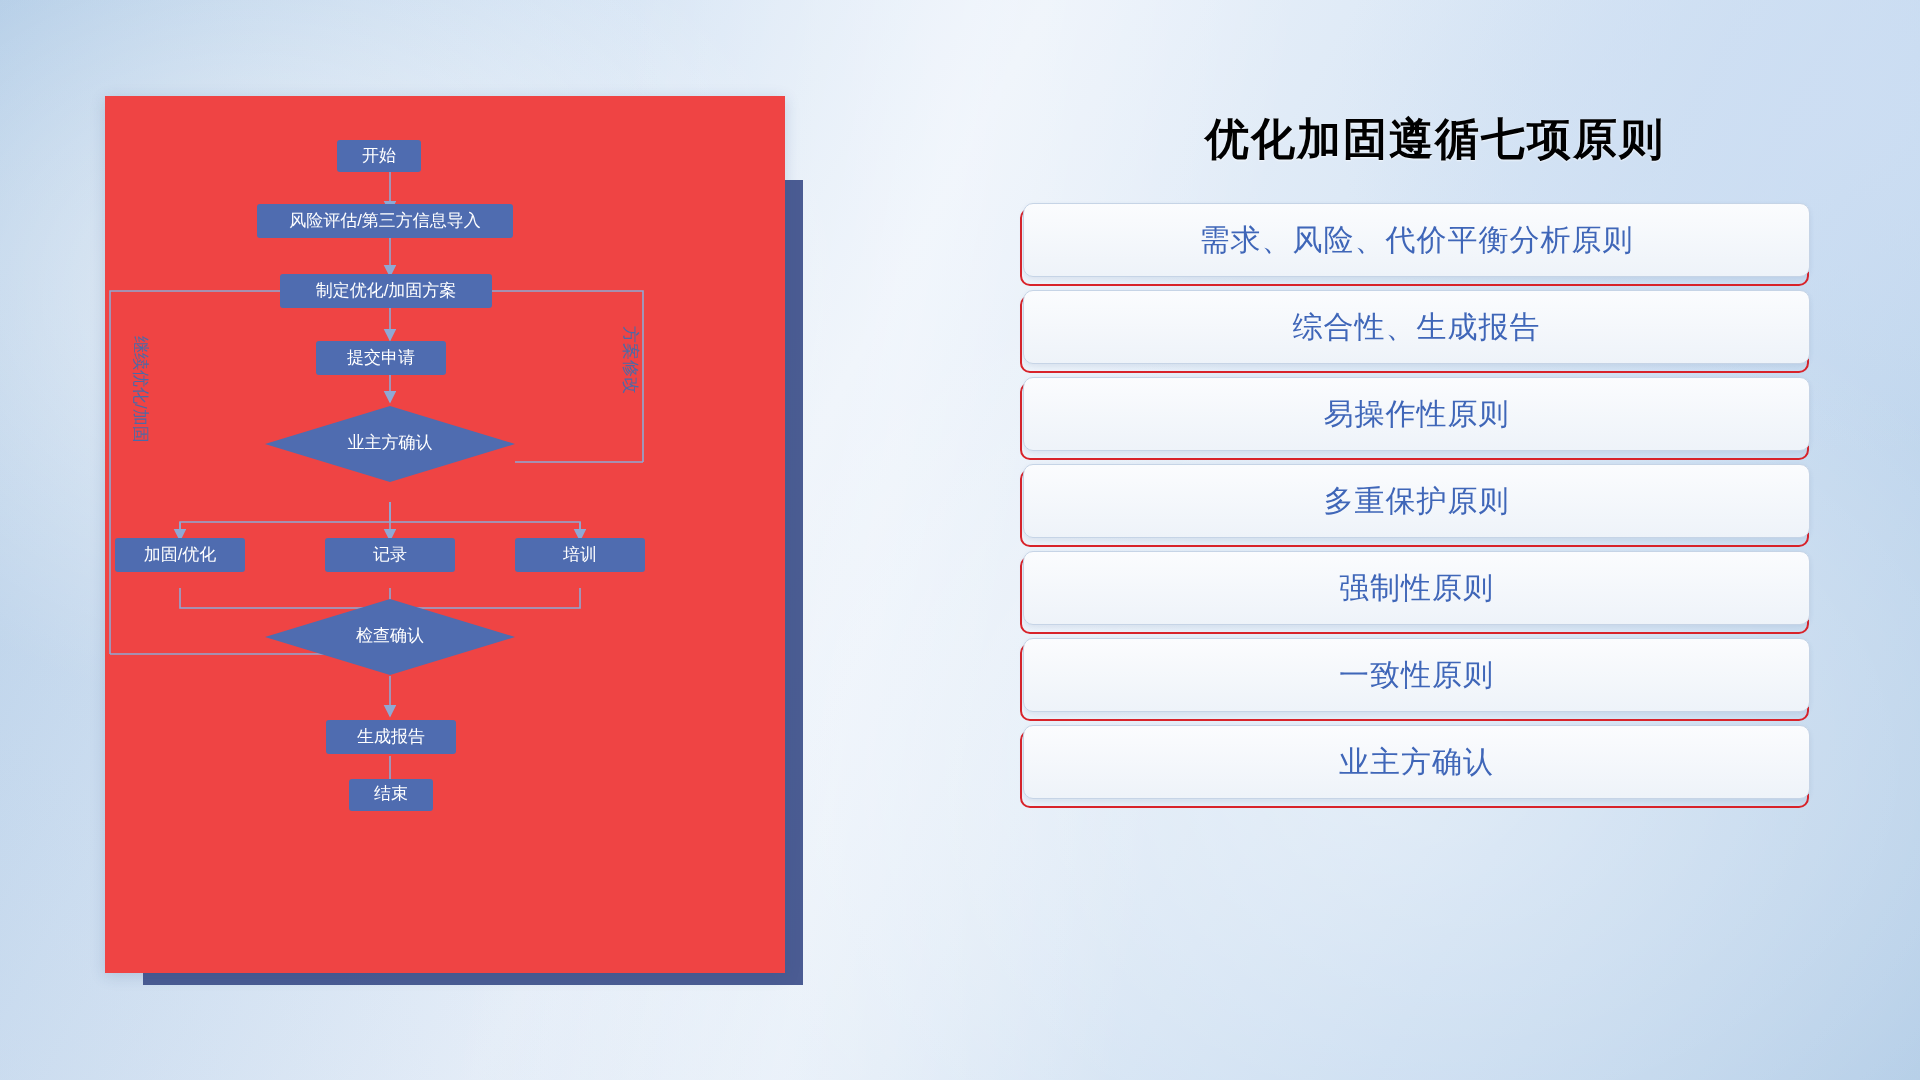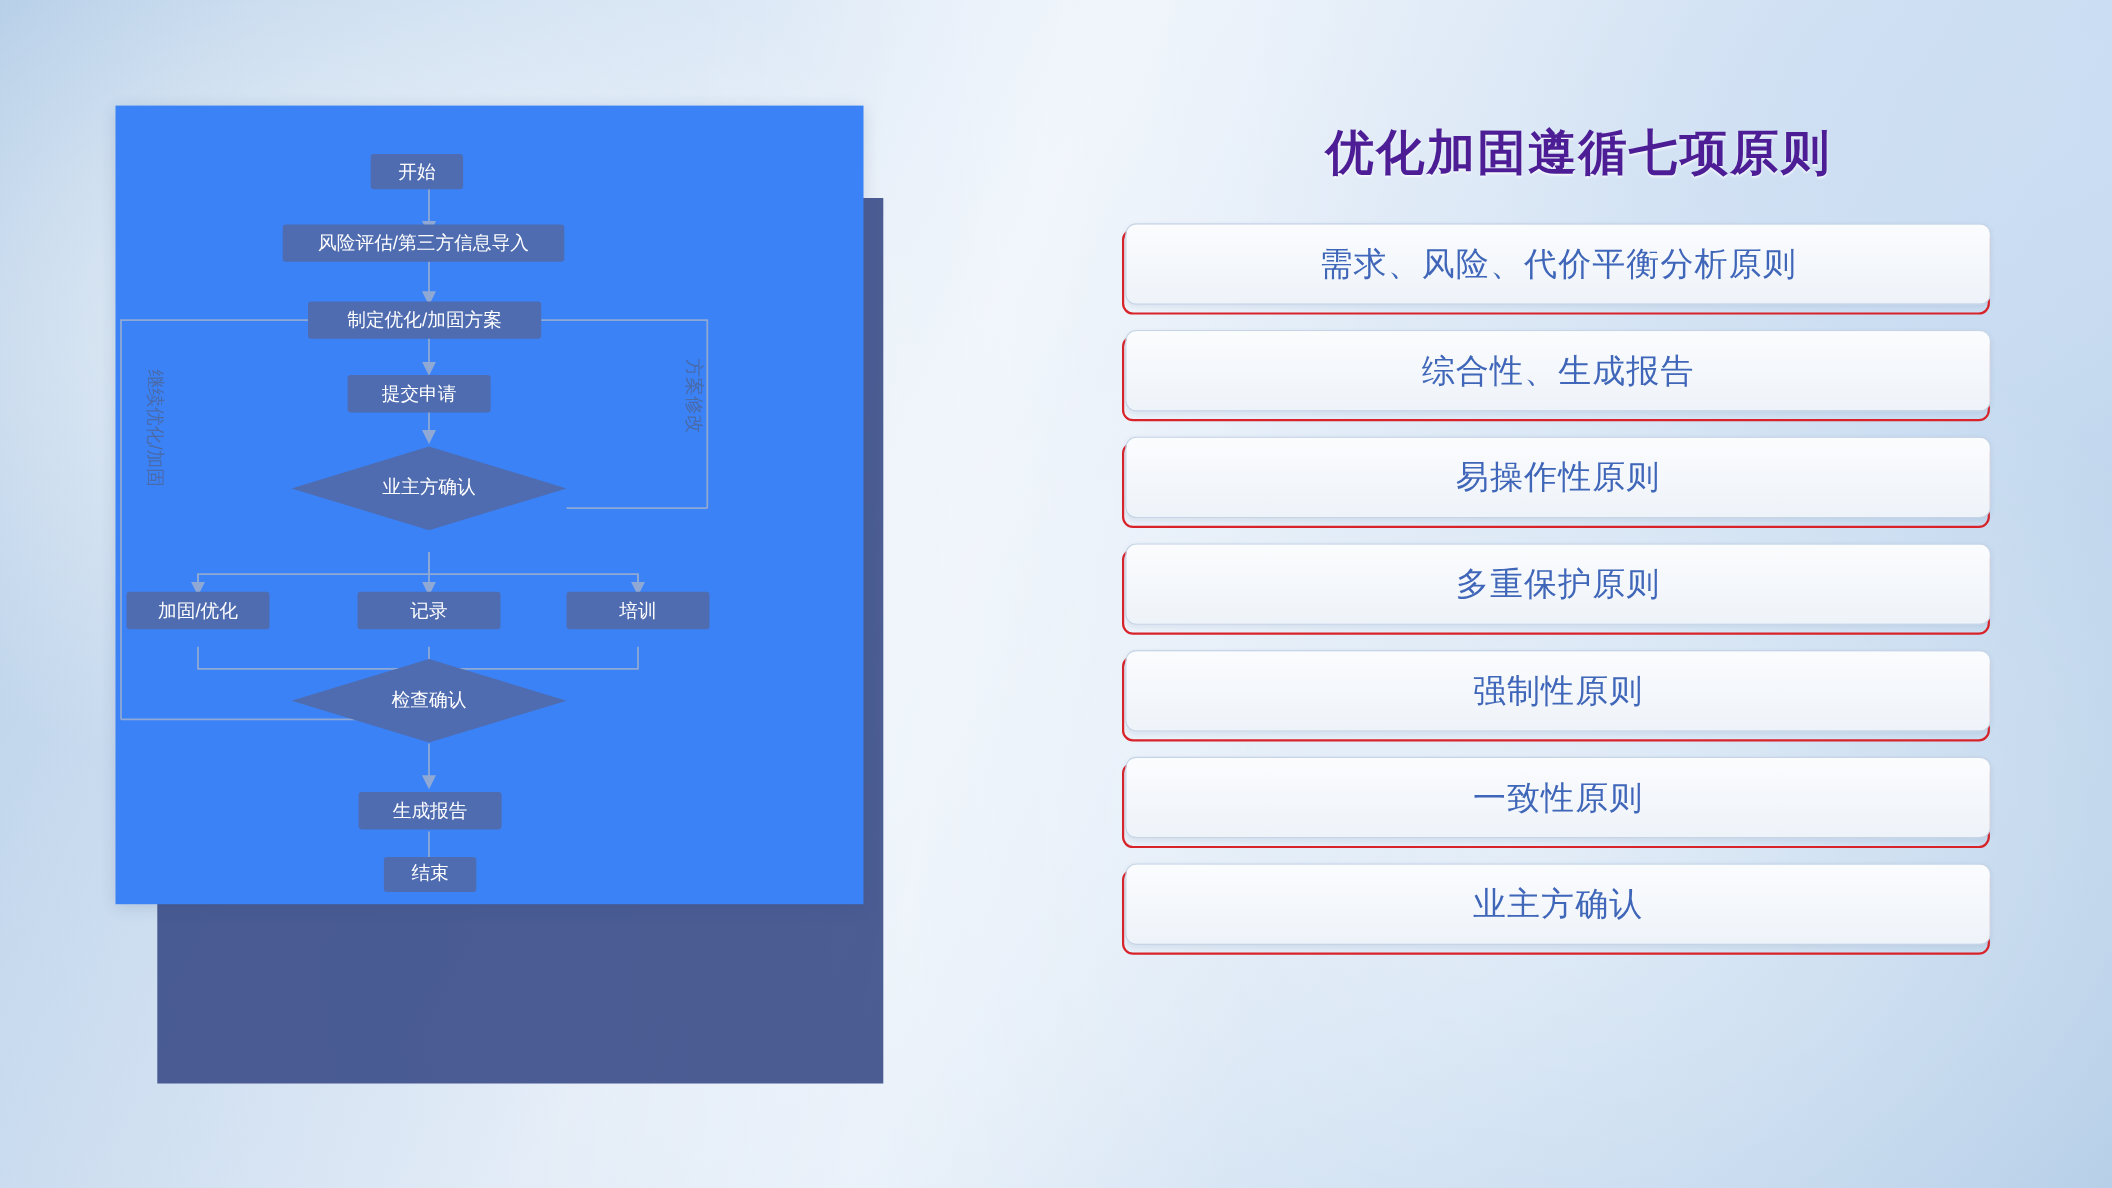--- a/index.html
+++ b/index.html
@@ -42,22 +42,22 @@
     width: 660px;
     height: 805px;
     background: #3d4f8a;
     opacity: 0.92;
   }
   #flow-card {
     position: absolute;
     left: 105px;
     top: 96px;
     width: 680px;
-    height: 726px;
-    background: #3b82f6;
+    height: 877px;
+    background: #ef4444;
     box-shadow: 0 3px 14px rgba(40,70,120,0.18);
   }
   #flow-svg {
     position: absolute;
     left: 0;
     top: 0;
   }
   .node-text {
     font-family: "Liberation Sans", "DejaVu Sans", sans-serif;
     font-size: 17px;
@@ -75,31 +75,31 @@
   #right-panel {
     position: absolute;
     left: 1020px;
     top: 96px;
     width: 830px;
     height: 900px;
   }
   #right-title {
     font-size: 44px;
     font-weight: bold;
-    color: #4c1d95;
+    color: #000000;
     text-align: center;
     letter-spacing: 2px;
     margin-top: 14px;
     margin-bottom: 34px;
     text-shadow: 0 1px 2px rgba(255,255,255,0.7);
   }
   .principle-list {
     display: flex;
     flex-direction: column;
-    gap: 21px;
+    gap: 11px;
   }
   .principle-item {
     position: relative;
     height: 76px;
   }
   .principle-item .accent {
     position: absolute;
     left: 0;
     top: 5px;
     width: 785px;

